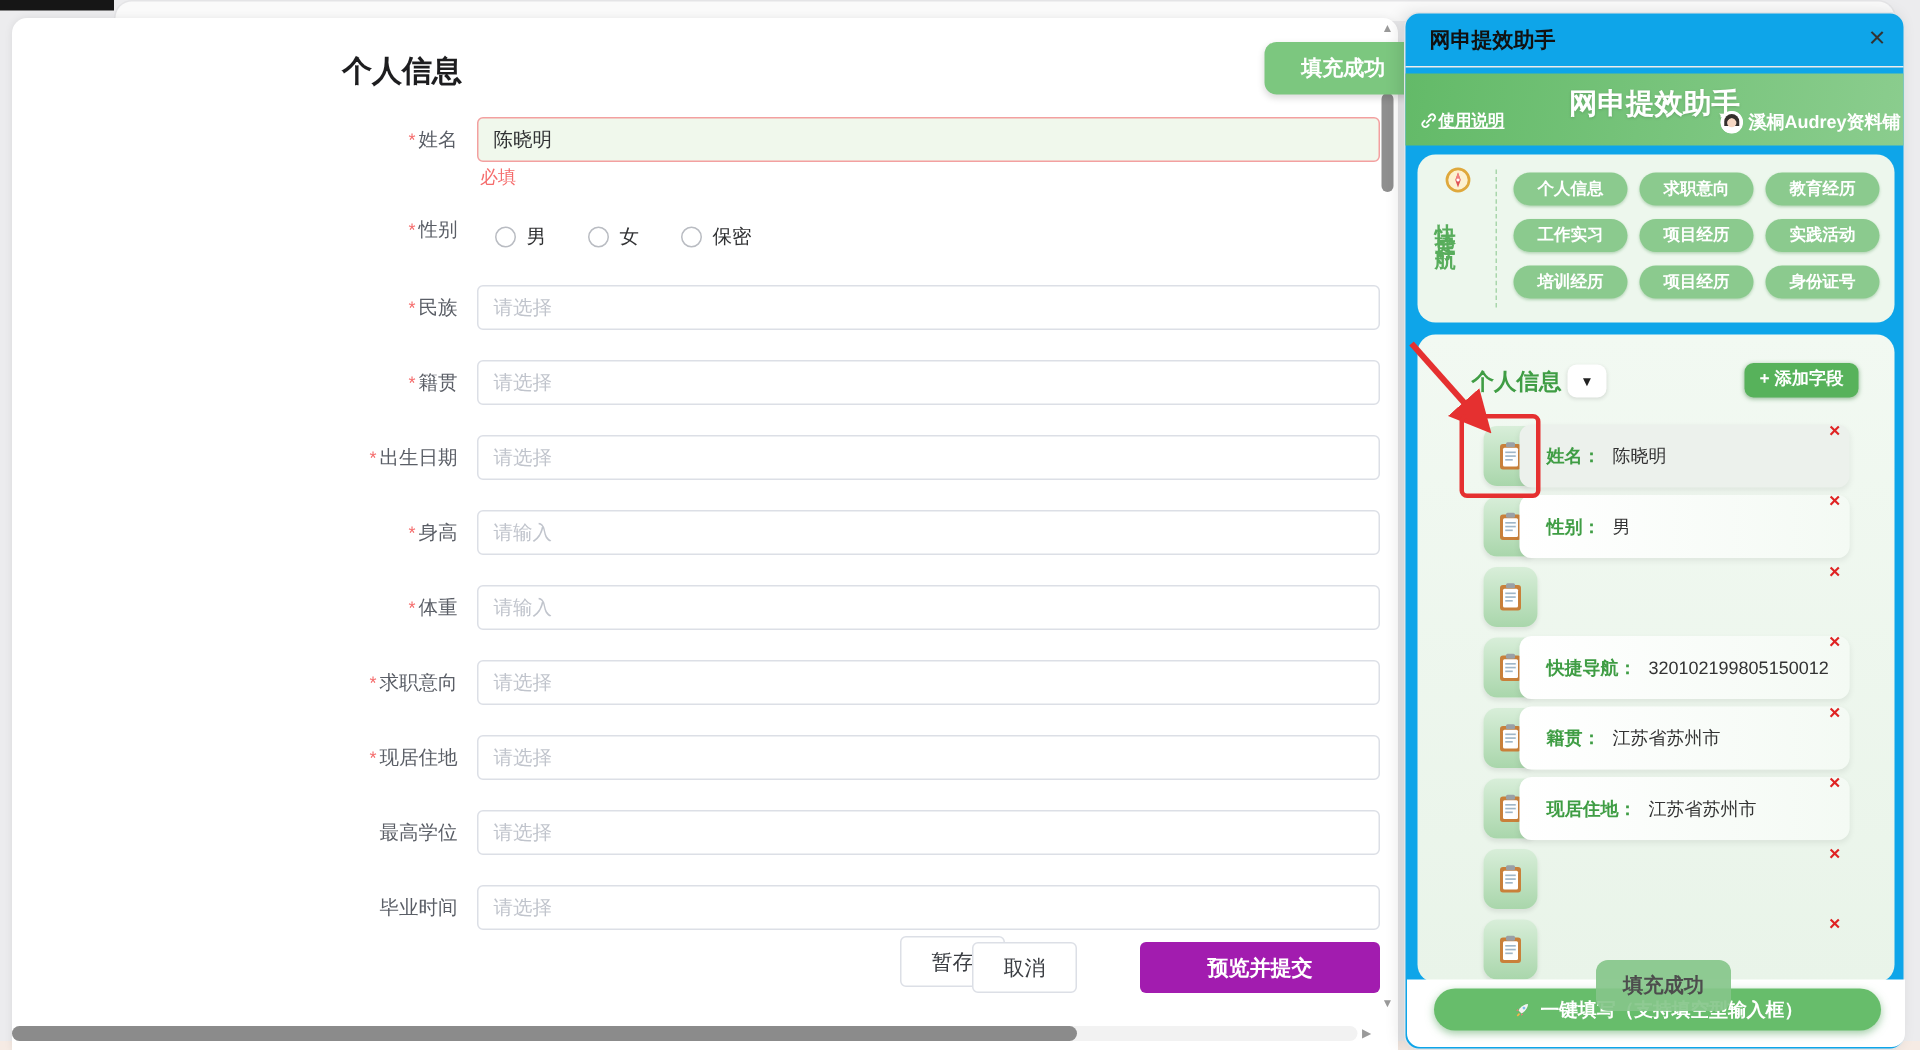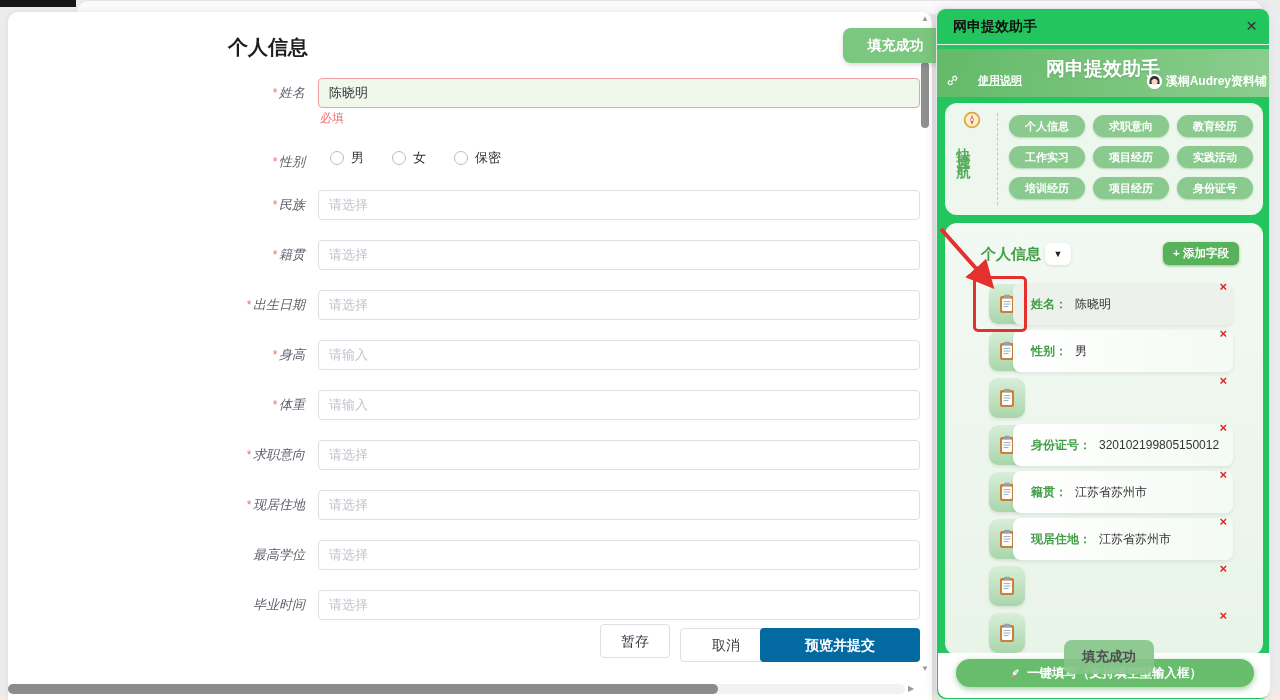--- a/index.html
+++ b/index.html
@@ -15,58 +15,58 @@
   
   .sheet { position:absolute; left:8px; top:12px; width:924px; height:688px; background:#fff;
            border-radius:10px 10px 0 0; box-shadow:0 0 6px rgba(0,0,0,.08); z-index:1; }
   .form-title { position:absolute; left:220px; top:22px; font-size:20px; font-weight:bold; color:#1d1d1f; }
   .toast-top { position:absolute; left:835px; top:16px; width:105px; height:35px; background:#7cc77f;
                border-radius:8px; color:#fff; font-size:14px; font-weight:bold; line-height:35px;
                text-align:center; box-shadow:0 2px 5px rgba(0,0,0,.15); z-index:3; }
 
   .frow { position:absolute; left:0; height:30px; }
   .flabel { position:absolute; left:217px; width:80px; text-align:right; font-size:13px; color:#5a5e66;
-            line-height:30px; white-space:nowrap;font-style:italic; }
+            line-height:30px; white-space:nowrap; }
   .req-star { color:#f56c6c; margin-right:2px; font-size:12px; }
   .finput, .fselect { position:absolute; left:310px; width:602px; height:30px; border:1px solid #dcdfe6;
             border-radius:4px; background:#fff; font-size:13px; color:#303133; padding:0 10px;
             line-height:28px; font-family:inherit; }
   .finput-name { background:#f0f8ec; border:1px solid #f3a0a0; outline:none; }
   .placeholder { color:#c0c4cc; }
   .req-hint { position:absolute; left:312px; top:98px; font-size:12px; color:#f56c6c; }
 
   .radio-group { position:absolute; left:322px; top:136px; height:20px; display:flex; gap:28px; }
   .radio-opt { display:flex; align-items:center; gap:7px; font-size:13px; color:#303133; cursor:pointer; }
   .radio-circle { width:14px; height:14px; border:1px solid #b9bcc2; border-radius:50%; background:#fff; }
   .btn-plain { position:absolute; height:34px; background:#fff; border:1px solid #dcdfe6; border-radius:4px;
                font-size:14px; color:#3a3d42; text-align:center; line-height:32px; }
-  .btn-submit { position:absolute; left:752px; width:160px; height:34px; background:#0369a1; border:none;
+  .btn-submit { position:absolute; left:752px; width:160px; height:34px; background:#a21caf; border:none;
                 border-radius:4px; color:#fff; font-size:14px; font-weight:bold; line-height:34px; text-align:center; }
 
   
   .vthumb { position:absolute; left:913px; top:50px; width:8px; height:66px; background:#8f8f8f; border-radius:4px; }
   .varrow-up   { position:absolute; left:913px; top:2px;   font-size:8px; color:#9a9a9a; }
   .varrow-down { position:absolute; left:913px; top:652px; font-size:8px; color:#9a9a9a; }
   .htrack { position:absolute; left:0; top:672px; width:897px; height:10px; background:#f2f2f2; border-radius:5px; }
   .hthumb { position:absolute; left:0; top:0; width:710px; height:10px; background:#8b8b8b; border-radius:5px; }
   .harrow { position:absolute; left:900px; top:672px; font-size:8px; color:#9a9a9a; }
 
   
-  .panel { position:absolute; left:936px; top:8px; width:334px; height:692px; background:#22c55e;
+  .panel { position:absolute; left:936px; top:8px; width:334px; height:692px; background:#0ea5e9;
            border:1px solid #e2e4e6; border-radius:10px; box-shadow:-3px 0 10px rgba(0,0,0,.10); z-index:20; }
   .panel-topbar { position:absolute; left:0; top:0; width:100%; height:36px; border-bottom:1px solid #ededed; }
   .panel-topbar-title { position:absolute; left:16px; top:9px; font-size:14px; font-weight:bold; color:#111; }
   .panel-close { position:absolute; right:12px; top:5px; font-size:19px; color:#333; cursor:pointer; line-height:24px; }
 
   .banner { position:absolute; left:0; top:40px; width:100%; height:48px;
             background:linear-gradient(100deg,#63ba68,#8bcd8e); }
   .banner-title { position:absolute; left:0; right:0; top:7px; text-align:center; color:#fff;
                   font-size:19px; font-weight:bold; text-shadow:0 1px 2px rgba(0,0,0,.15); }
   .banner-help { position:absolute; left:10px; bottom:9px; color:#fff; font-size:11px; font-weight:bold;
-                 text-decoration:underline; display:flex; align-items:center; gap:20px; }
+                 text-decoration:underline; display:flex; align-items:center; gap:1px; }
   .banner-account { position:absolute; right:2px; bottom:7px; color:#fff; font-size:12px; font-weight:bold;
                     display:flex; align-items:center; gap:4px; }
   .avatar { width:15px; height:15px; border-radius:50%; background:#fff; overflow:hidden; }
 
   .qnav { position:absolute; left:8px; top:94px; width:318px; height:112px; background:#edf7ed; border-radius:12px; }
   .qnav-left { position:absolute; left:10px; top:8px; width:34px; text-align:center; }
   .qnav-label { margin-top:4px; writing-mode:vertical-lr; letter-spacing:5px; font-size:14px; font-weight:bold; color:#58ad5c; }
   .qnav-divider { position:absolute; left:52px; top:10px; bottom:10px; border-left:1px dashed #a9d6ab; }
   .qnav-grid { position:absolute; left:64px; top:12px; width:244px; display:grid;
                grid-template-columns:repeat(3,1fr); gap:9px 8px; }
@@ -120,21 +120,21 @@
 
   <div class="toast-top">填充成功</div>
 
   <div class="frow" style="top:66px;">
     <div class="flabel"><span class="req-star">*</span><span>姓名</span></div>
     <input class="finput finput-name" value="陈晓明" style="">
   </div>
   <div class="req-hint">必填</div>
 
   <div class="frow" style="top:130px;">
-    <div class="flabel" style="line-height:40px;"><span class="req-star">*</span><span>性别</span></div>
+    <div class="flabel" style="line-height:22px;"><span class="req-star">*</span><span>性别</span></div>
   </div>
   <div class="radio-group">
     <label class="radio-opt">
         <span class="radio-circle"></span>
         <span>男</span>
       </label>
     <label class="radio-opt">
         <span class="radio-circle"></span>
         <span>女</span>
       </label>
@@ -175,21 +175,21 @@
   <div class="frow" style="top:528px;">
     <div class="flabel"><span>最高学位</span></div>
     <div class="fselect"><span class="placeholder">请选择</span></div>
   </div>
   <div class="frow" style="top:578px;">
     <div class="flabel"><span>毕业时间</span></div>
     <div class="fselect"><span class="placeholder">请选择</span></div>
   </div>
 
   <div class="btn-plain" style="left:592px; top:612px; width:70px;">暂存</div>
-  <div class="btn-plain" style="left:672px; top:616px; width:92px;">取消</div>
+  <div class="btn-plain" style="left:640px; top:616px; width:70px;">取消</div>
   <div class="btn-submit" style="top:616px;">预览并提交</div>
 
   <div class="varrow-up">▲</div>
   <div class="vthumb"></div>
   <div class="varrow-down">▼</div>
   <div class="htrack">
       <div class="hthumb"></div>
     </div>
   <div class="harrow">▶</div>
 </div>
@@ -307,21 +307,21 @@
           <svg width="16" height="20" viewBox="0 0 16 20">
               <rect x="1" y="2" width="14" height="17" rx="2" fill="#c9803a"></rect>
               <rect x="3" y="4.5" width="10" height="12.5" rx="1" fill="#fff"></rect>
               <rect x="5" y="0.8" width="6" height="3.4" rx="1" fill="#9aa0a6"></rect>
               <rect x="4.5" y="7" width="7" height="1.1" fill="#9fb6c8"></rect>
               <rect x="4.5" y="9.5" width="7" height="1.1" fill="#9fb6c8"></rect>
               <rect x="4.5" y="12" width="5" height="1.1" fill="#9fb6c8"></rect>
             </svg>
         </div>
         <div class="item-card">
-          <span class="item-label">身份证号：</span>
+          <span class="item-label">快捷导航：</span>
           <span class="item-value">320102199805150012</span>
         </div>
         <div class="item-del">×</div>
       </div>
 
       <div class="item">
         <div class="item-icon-tab">
           <svg width="16" height="20" viewBox="0 0 16 20">
               <rect x="1" y="2" width="14" height="17" rx="2" fill="#c9803a"></rect>
               <rect x="3" y="4.5" width="10" height="12.5" rx="1" fill="#fff"></rect>

